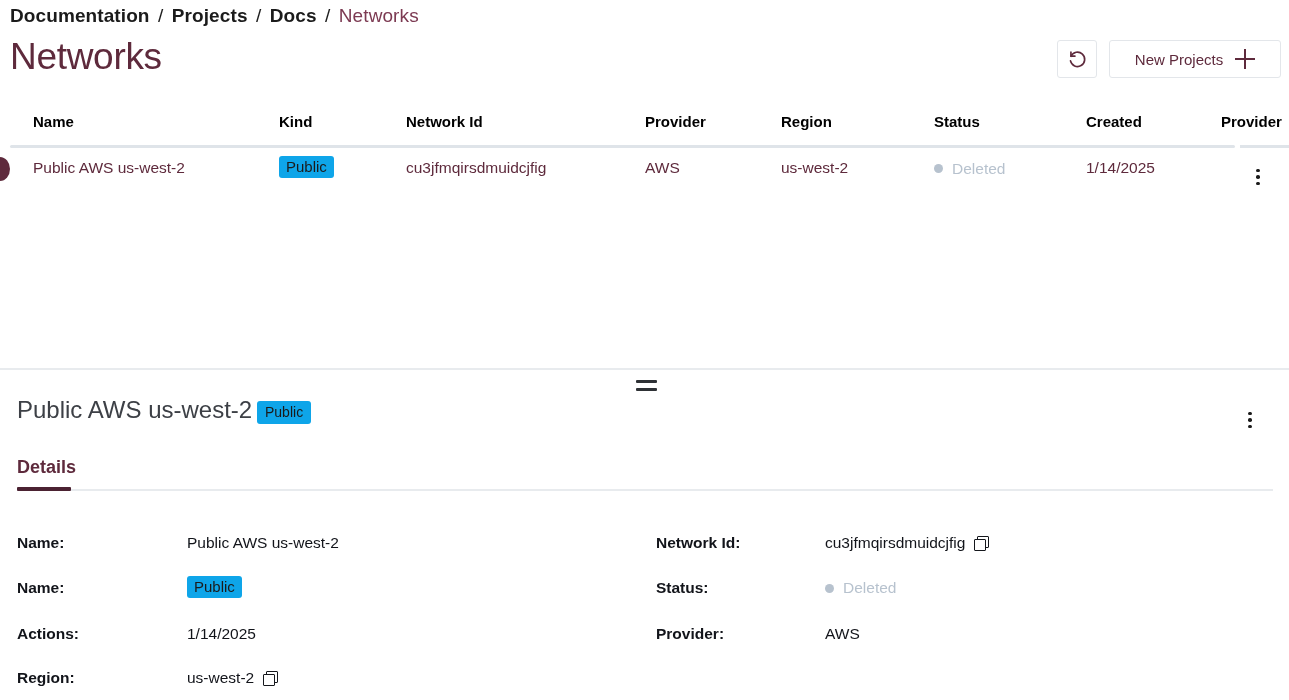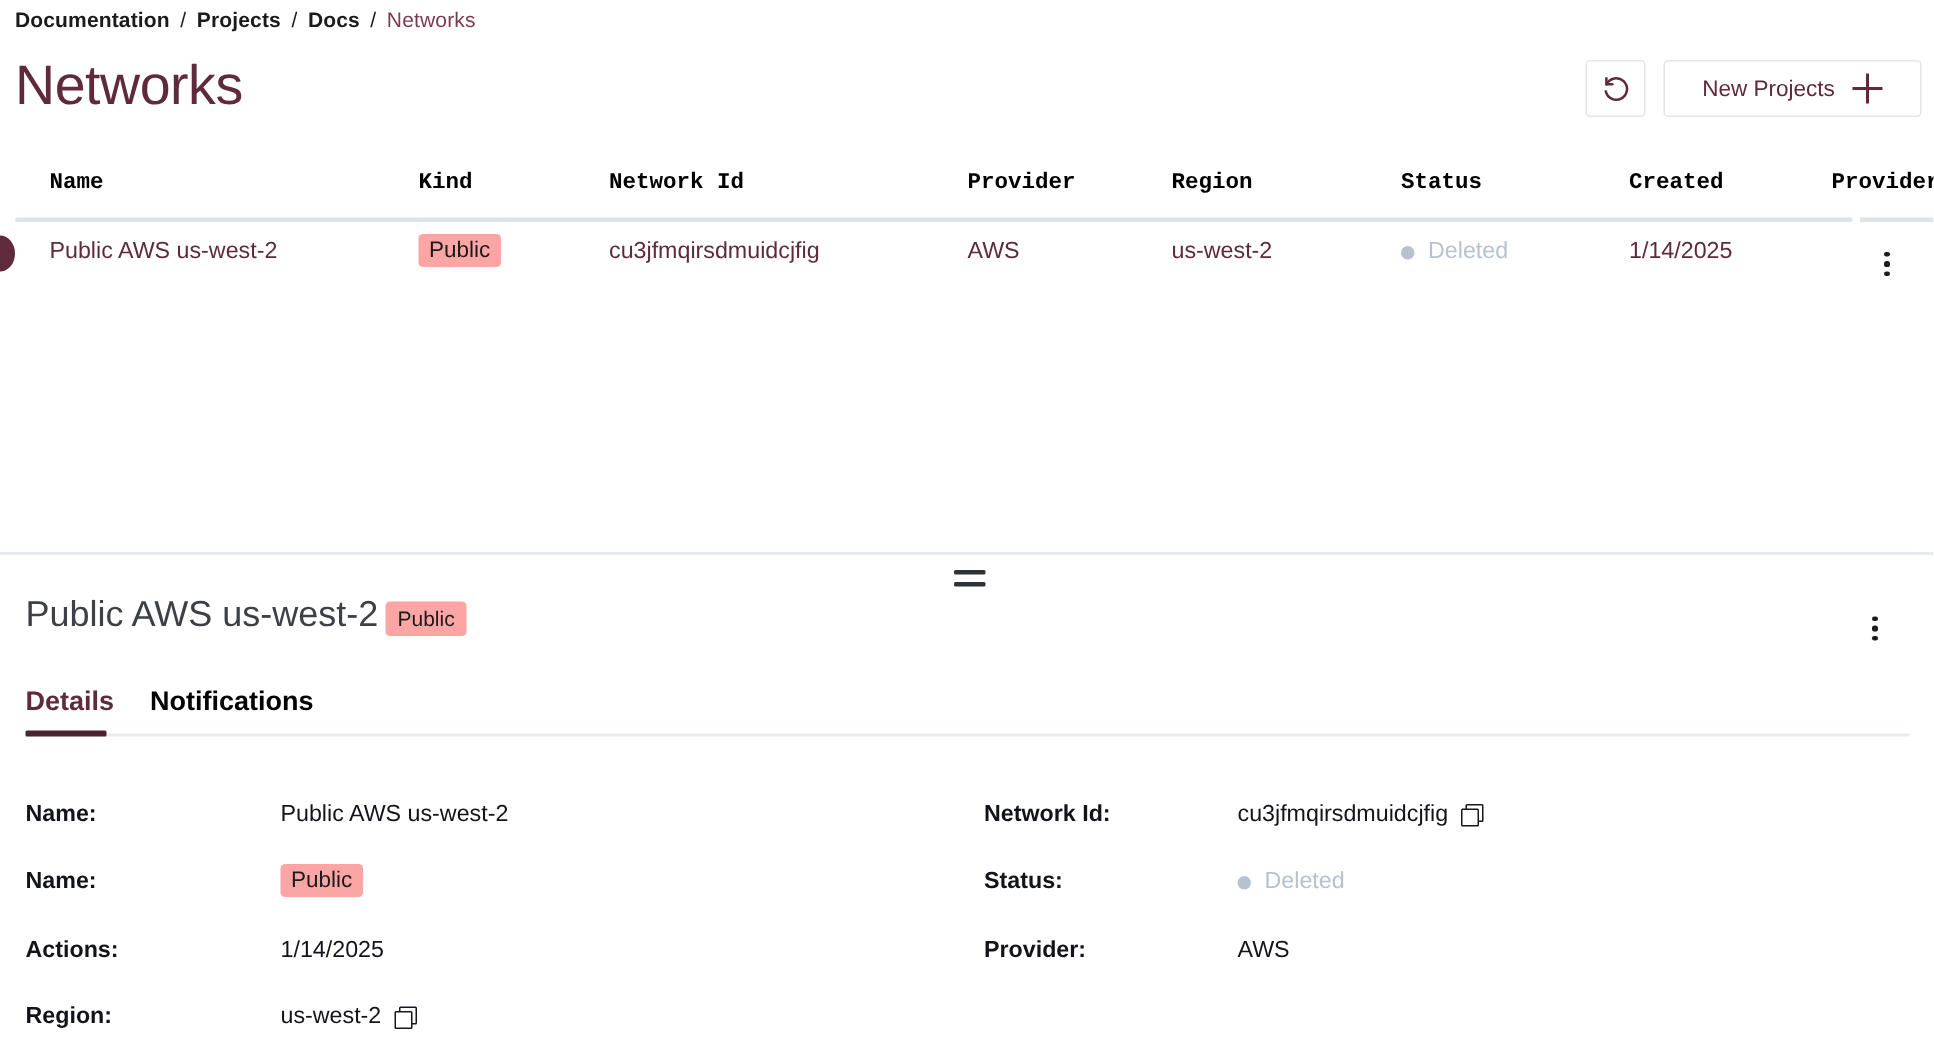--- a/index.html
+++ b/index.html
@@ -7,21 +7,21 @@
     width: 1289px; height: 700px;
     background: #ffffff;
     font-family: "Liberation Sans", sans-serif;
     overflow: hidden;
   }
   body { position: relative; }
 
   
   .breadcrumb {
     position: absolute; left: 10px; top: 5px;
-    font-size: 14px; font-weight: 700; color: #1b1b1b;
+    font-size: 19px; font-weight: 700; color: #1b1b1b;
     letter-spacing: 0.1px; white-space: nowrap;
   }
   .breadcrumb .crumb { color: #1b1b1b; }
   .breadcrumb .crumb.current { color: #7c3a52; font-weight: 500; }
   .breadcrumb .sep { color: #1b1b1b; margin: 0 3px; font-weight: 500; }
 
   
   .page-title {
     position: absolute; left: 10px; top: 36px;
     font-size: 37px; font-weight: 400; color: #5e2a3c;
@@ -47,21 +47,21 @@
   .plus-icon { position: relative; width: 20px; height: 20px; flex: 0 0 20px; }
   .plus-icon::before, .plus-icon::after {
     content: ""; position: absolute; background: #5e2a3c;
   }
   .plus-icon::before { left: 0; top: 8.5px; width: 20px; height: 2.4px; }
   .plus-icon::after { top: 0; left: 8.8px; height: 20px; width: 2.4px; }
 
   
   .table { position: absolute; left: 0; top: 113px; width: 1289px; }
   .thead {
-    position: relative; height: 34px; font-family: Liberation Mono, monospace;
+    position: relative; height: 34px;
   }
   .th {
     position: absolute; top: 0;
     font-size: 15px; font-weight: 700; color: #000;
     white-space: nowrap;
   }
   .thead-rule {
     position: absolute; left: 10px; top: 32px; width: 1225px;
     height: 3px; background: #dfe4e9; border-radius: 2px;
   }
@@ -74,21 +74,21 @@
     position: absolute; left: -10px; top: 10px;
     width: 20px; height: 24px; border-radius: 50%;
     background: #5e2a3c;
   }
   .td {
     position: absolute; top: 12px;
     font-size: 15.5px; color: #5e2a3c; white-space: nowrap;
   }
   .badge {
     display: inline-block;
-    background: #fca5a5; color: #1b1b1b;
+    background: #0ea5e9; color: #1b1b1b;
     font-size: 15px; padding: 3px 7px 4px; border-radius: 3px;
     line-height: 1;
   }
   .status {
     display: inline-flex; align-items: center; gap: 9px;
     color: #b7c2ce; font-size: 15.5px;
   }
   .status-dot {
     width: 9px; height: 9px; border-radius: 50%; background: #b7c2ce;
     flex: 0 0 9px;
@@ -240,21 +240,20 @@
 <div class="detail-kebab">
   <span class="kebab">
       <i></i>
       <i></i>
       <i></i>
     </span>
 </div>
 
 <div class="tabs">
   <div class="tab active">Details</div>
-  <div class="tab">Notifications</div>
 </div>
 <div class="tabs-rule"></div>
 <div class="tab-underline"></div>
 
 <div class="field-label" style="left:17px; top:534px">Name:</div>
 <div class="field-value" style="left:187px; top:534px">Public AWS us-west-2</div>
 
 <div class="field-label" style="left:17px; top:579px">Name:</div>
 <div class="field-value" style="left:187px; top:576px">
   <span class="badge">Public</span>

